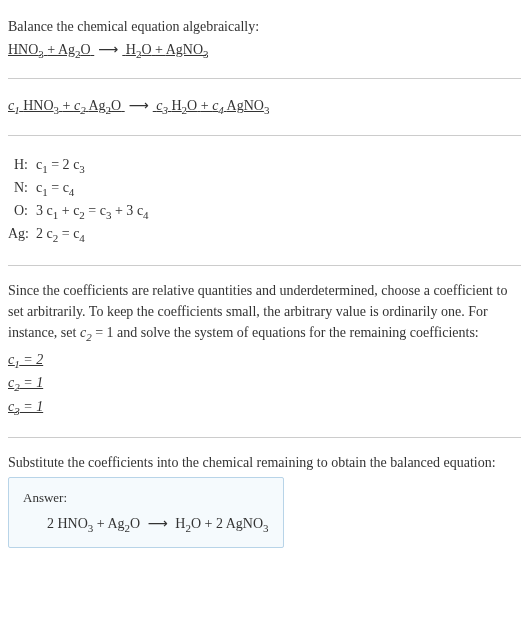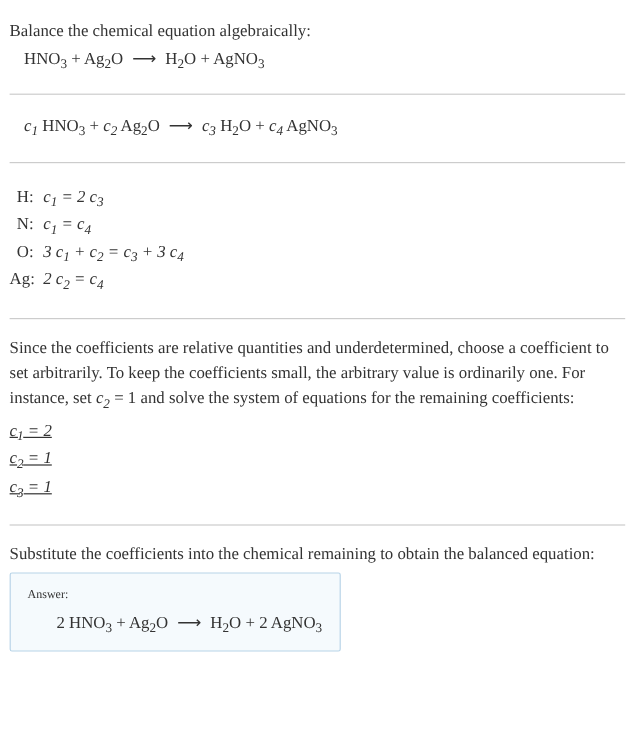--- a/index.html
+++ b/index.html
@@ -19,21 +19,22 @@
     .section {
       padding: 8px 0;
     }
     .divider {
       border: none;
       border-top: 1px solid #ccc;
       margin: 6px 0;
     }
     .equation-line {
       font-family: 'Times New Roman', serif;
-      margin: 2px 12px;
+      margin: 2px 0;
+      text-decoration: underline;
     }
     sub {
       font-size: 11px;
       vertical-align: sub;
     }
     .arrow {
       display: inline-block;
       margin: 0 4px;
     }
     .atom-table {
@@ -42,40 +43,39 @@
     .atom-row {
       display: flex;
       line-height: 1.5;
     }
     .atom-label {
       width: 28px;
       text-align: right;
       padding-right: 8px;
     }
     .atom-eq {
-      font-style: italic;
     }
     .coeff-list {
       margin: 4px 0;
     }
     .coeff-item {
       font-style: italic;
       line-height: 1.5;
       text-decoration: underline;
     }
     .answer-box {
       border: 1px solid #b8d4e8;
       background: #f5fafd;
       border-radius: 2px;
       padding: 10px 14px;
       display: inline-block;
       margin-top: 4px;
     }
     .answer-label {
-      font-size: 10px;
+      font-size: 13px;
       margin-bottom: 6px;
     }
     .answer-eq {
       padding-left: 24px;
       font-family: 'Times New Roman', serif;
     }
     .italic {
       font-style: italic;
     }
   </style>

